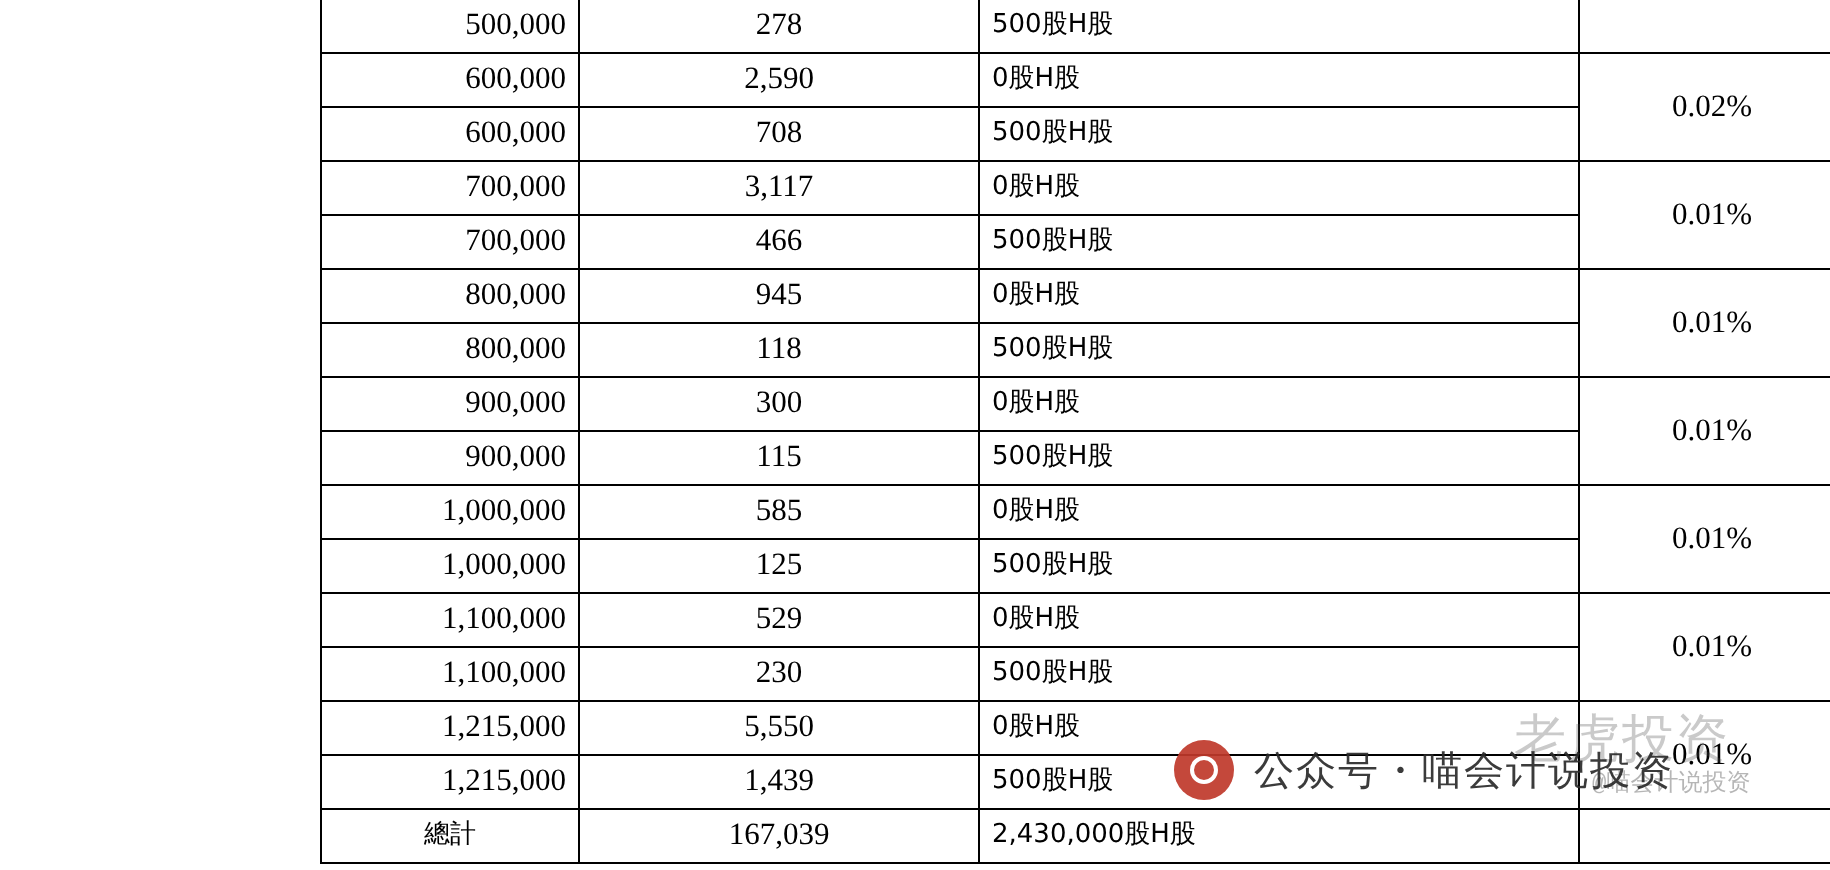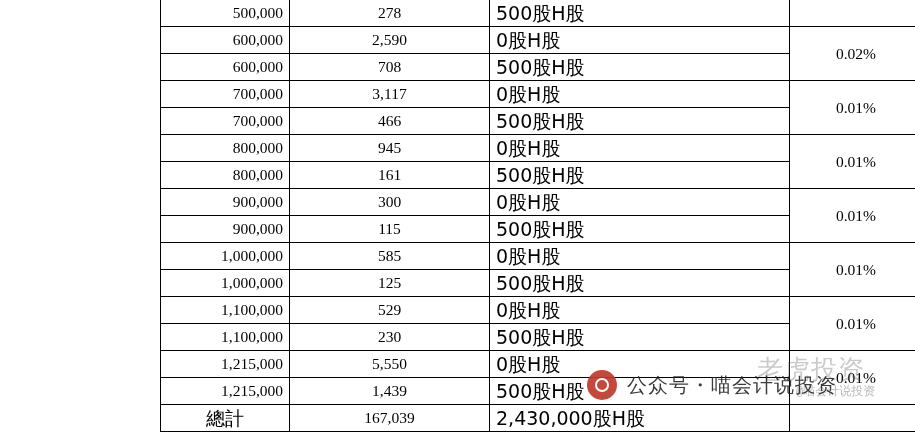--- a/index.html
+++ b/index.html
@@ -37,21 +37,21 @@
     padding: 0 6px;
     line-height: 26px;
     white-space: nowrap;
     overflow: hidden;
   }
   .c-price   { width: 116px; text-align: right; }
   .c-count   { width: 187px; text-align: center; }
   .c-shares  { width: 287px; text-align: left; padding-left: 7px; }
   .c-pct     { width: 170px; text-align: center; padding-right: 9px; vertical-align: middle; }
   .total-label { text-align: center; margin-left: 48px; }
-  .cjk { font-family: "DejaVu Sans", "Liberation Sans", sans-serif; font-size: 19px; }
+  .cjk { font-family: "DejaVu Sans", "Liberation Sans", sans-serif; font-size: 13px; }
 
   
   .wm-main {
     position: absolute;
     left: 575px;
     top: 370px;
     display: flex;
     align-items: center;
     gap: 10px;
     opacity: 0.92;
@@ -137,21 +137,21 @@
           <td class="c-shares cjk">500股H股</td>
         </tr>
         <tr>
           <td class="c-price">800,000</td>
           <td class="c-count">945</td>
           <td class="c-shares cjk">0股H股</td>
           <td class="c-pct" rowspan="2">0.01%</td>
         </tr>
         <tr>
           <td class="c-price">800,000</td>
-          <td class="c-count">161</td>
+          <td class="c-count">118</td>
           <td class="c-shares cjk">500股H股</td>
         </tr>
         <tr>
           <td class="c-price">900,000</td>
           <td class="c-count">300</td>
           <td class="c-shares cjk">0股H股</td>
           <td class="c-pct" rowspan="2">0.01%</td>
         </tr>
         <tr>
           <td class="c-price">900,000</td>

